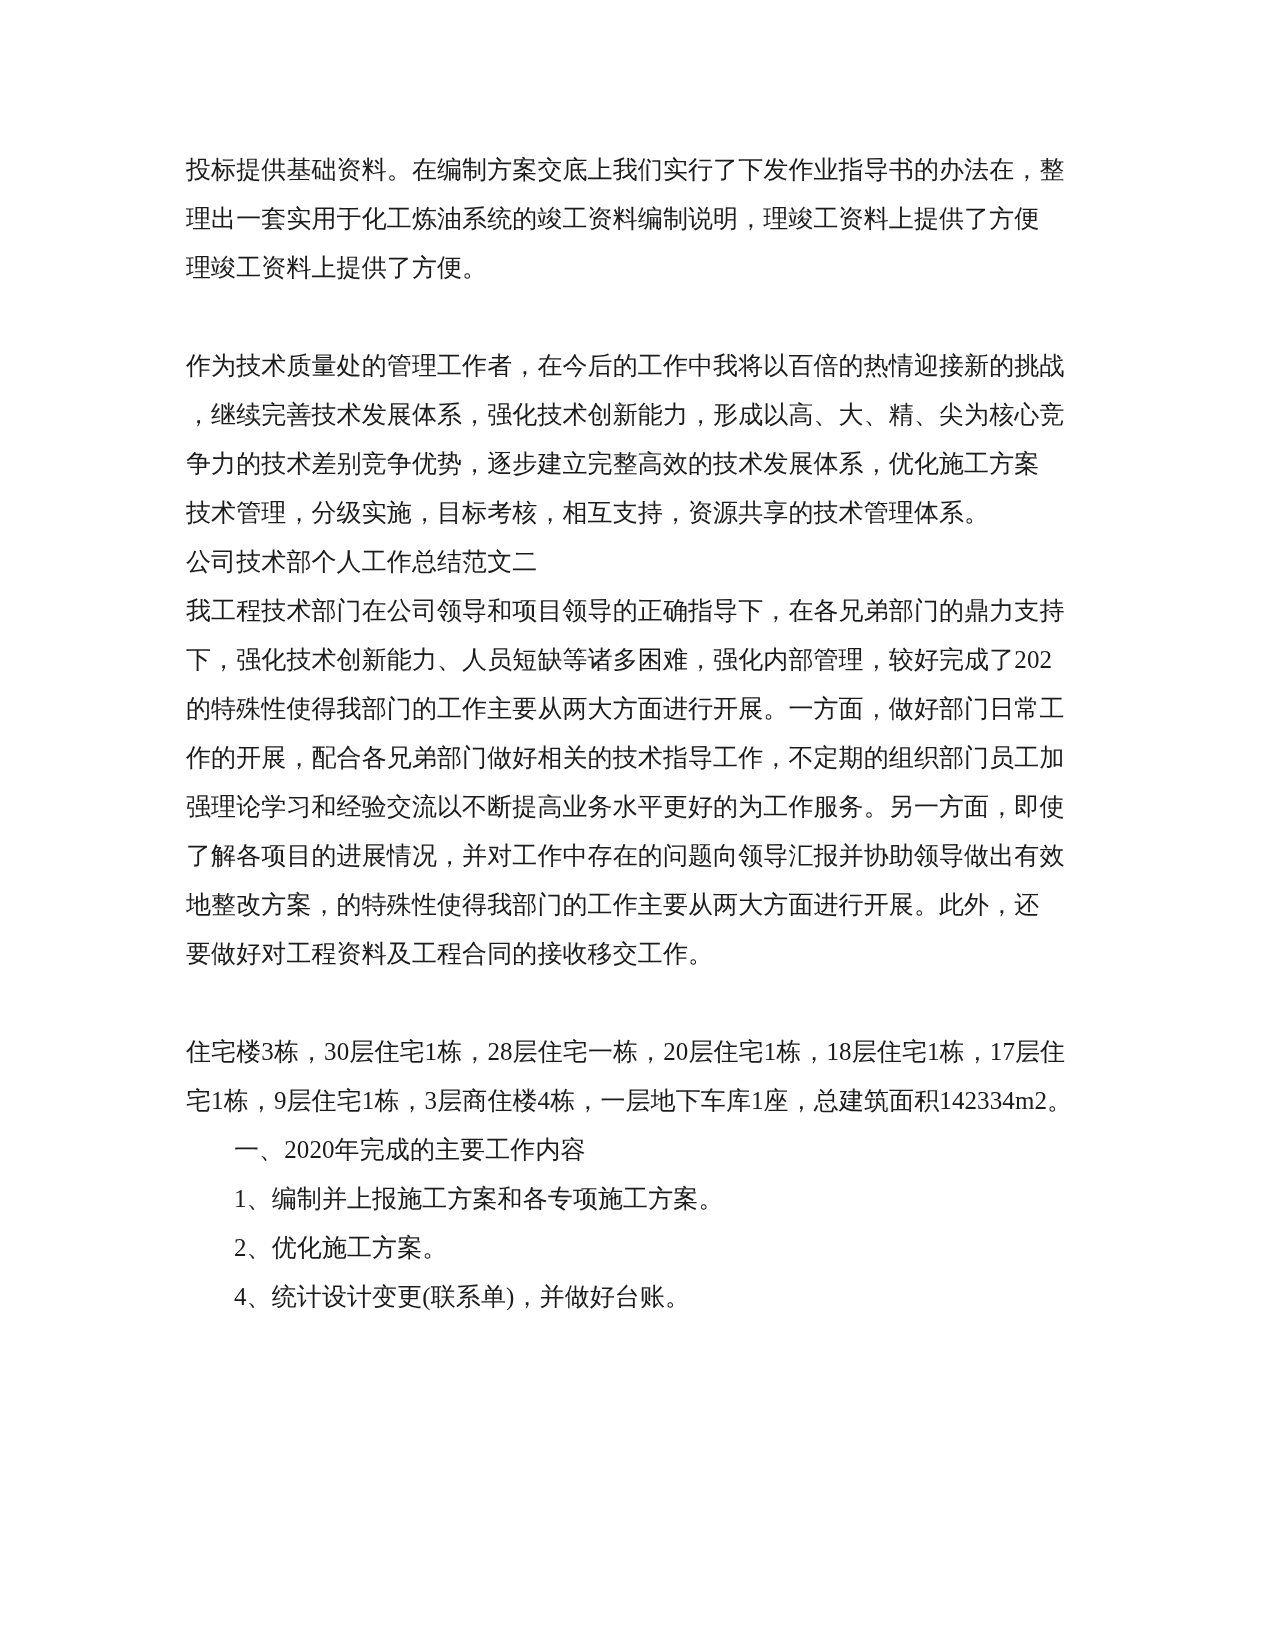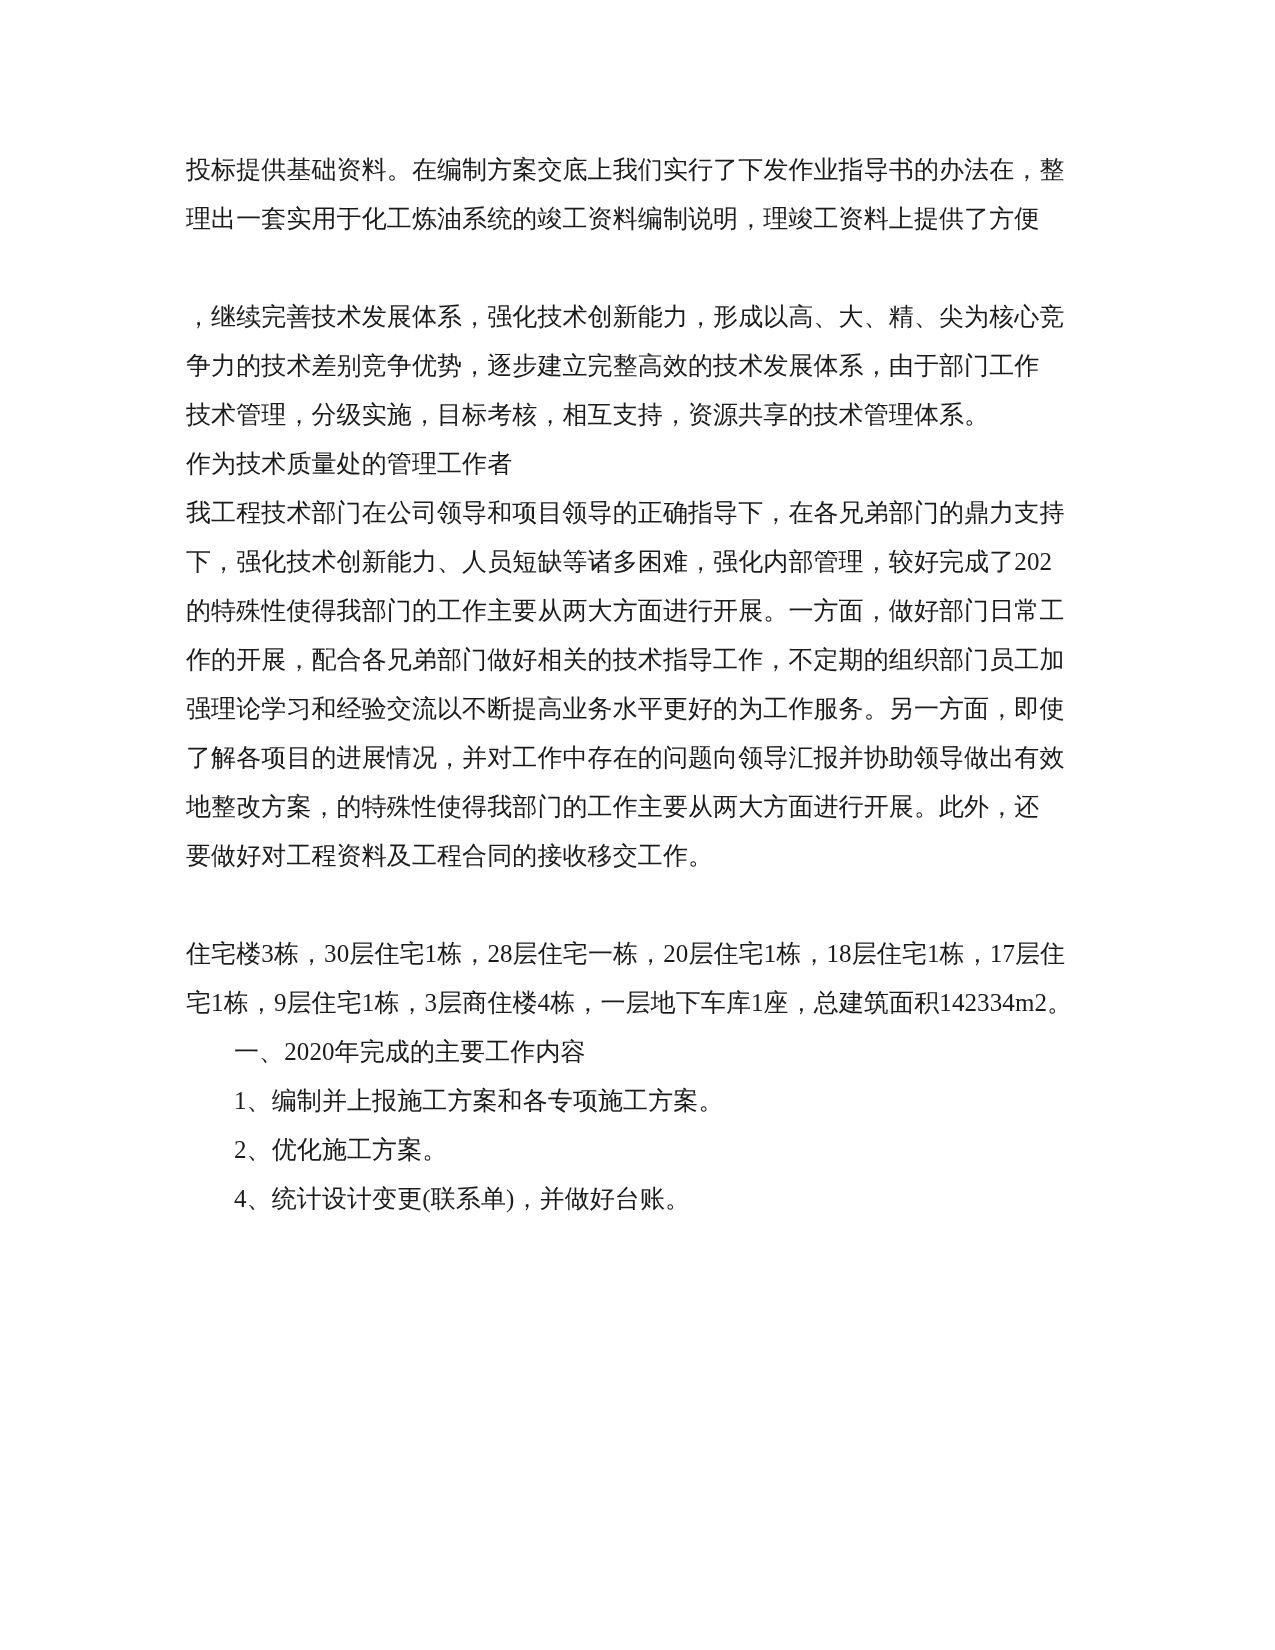--- a/index.html
+++ b/index.html
@@ -36,25 +36,27 @@
     padding-left: 48px;
   }
 </style>
 </head>
 <body>
 
 <div class="page">
   <div class="doc-body">
       <div class="doc-line body">投标提供基础资料。在编制方案交底上我们实行了下发作业指导书的办法在，整</div>
       <div class="doc-line body">理出一套实用于化工炼油系统的竣工资料编制说明，理竣工资料上提供了方便</div>
+      <div class="doc-line body">理竣工资料上提供了方便。</div>
       <div class="doc-line blank"></div>
+      <div class="doc-line body">作为技术质量处的管理工作者，在今后的工作中我将以百倍的热情迎接新的挑战</div>
       <div class="doc-line body">，继续完善技术发展体系，强化技术创新能力，形成以高、大、精、尖为核心竞</div>
-      <div class="doc-line body">争力的技术差别竞争优势，逐步建立完整高效的技术发展体系，由于部门工作</div>
+      <div class="doc-line body">争力的技术差别竞争优势，逐步建立完整高效的技术发展体系，优化施工方案</div>
       <div class="doc-line body">技术管理，分级实施，目标考核，相互支持，资源共享的技术管理体系。</div>
-      <div class="doc-line body">作为技术质量处的管理工作者</div>
+      <div class="doc-line body">公司技术部个人工作总结范文二</div>
       <div class="doc-line body">我工程技术部门在公司领导和项目领导的正确指导下，在各兄弟部门的鼎力支持</div>
       <div class="doc-line body">下，强化技术创新能力、人员短缺等诸多困难，强化内部管理，较好完成了202</div>
       <div class="doc-line body">的特殊性使得我部门的工作主要从两大方面进行开展。一方面，做好部门日常工</div>
       <div class="doc-line body">作的开展，配合各兄弟部门做好相关的技术指导工作，不定期的组织部门员工加</div>
       <div class="doc-line body">强理论学习和经验交流以不断提高业务水平更好的为工作服务。另一方面，即使</div>
       <div class="doc-line body">了解各项目的进展情况，并对工作中存在的问题向领导汇报并协助领导做出有效</div>
       <div class="doc-line body">地整改方案，的特殊性使得我部门的工作主要从两大方面进行开展。此外，还</div>
       <div class="doc-line body">要做好对工程资料及工程合同的接收移交工作。</div>
       <div class="doc-line blank"></div>
       <div class="doc-line body">住宅楼3栋，30层住宅1栋，28层住宅一栋，20层住宅1栋，18层住宅1栋，17层住</div>

